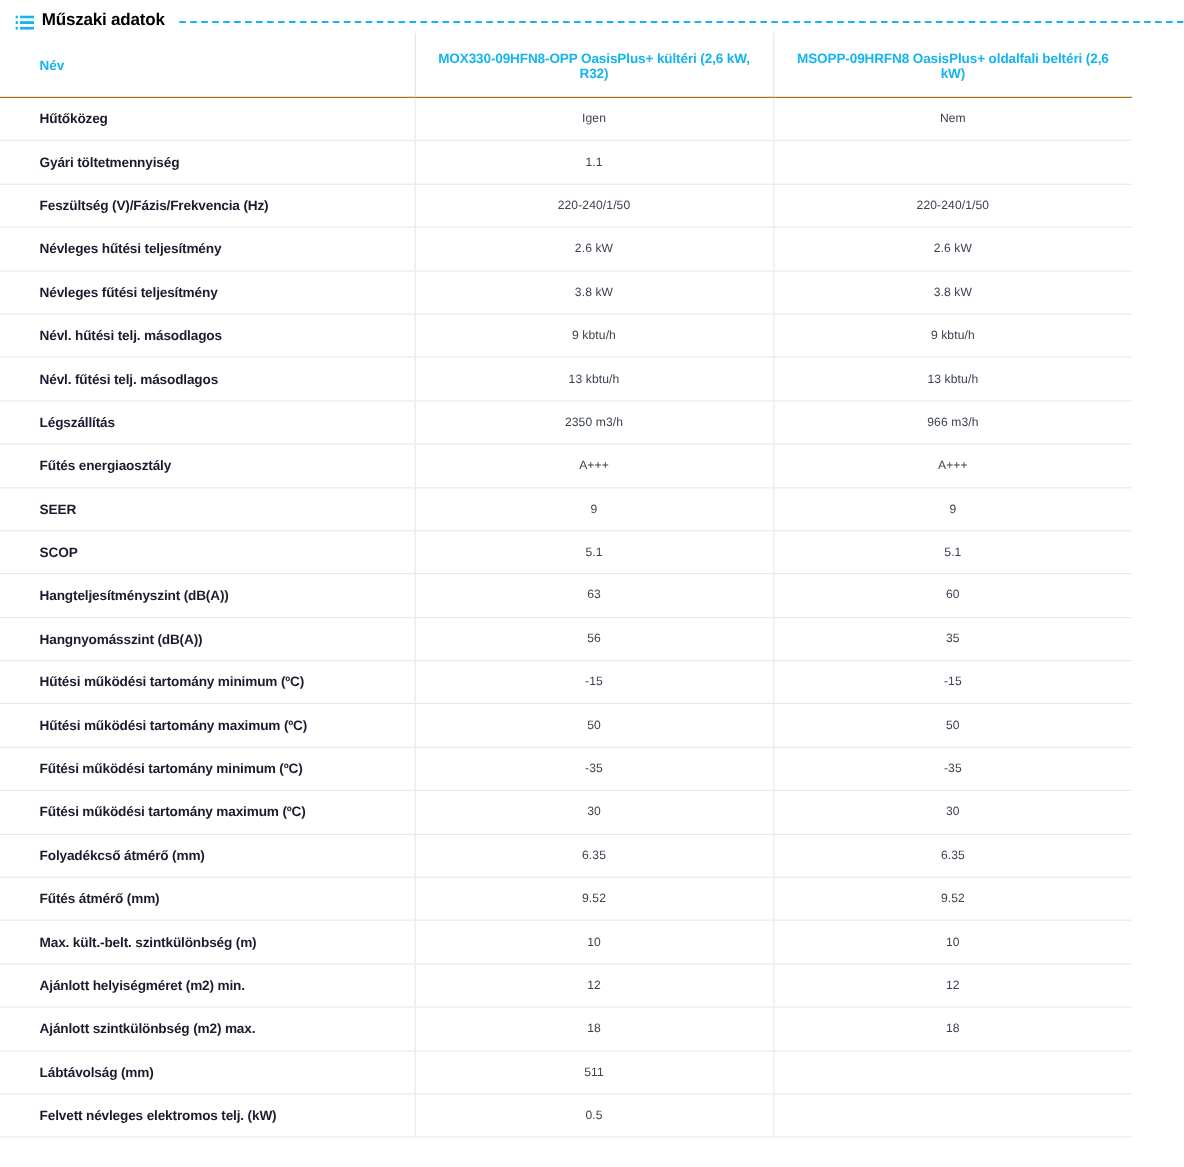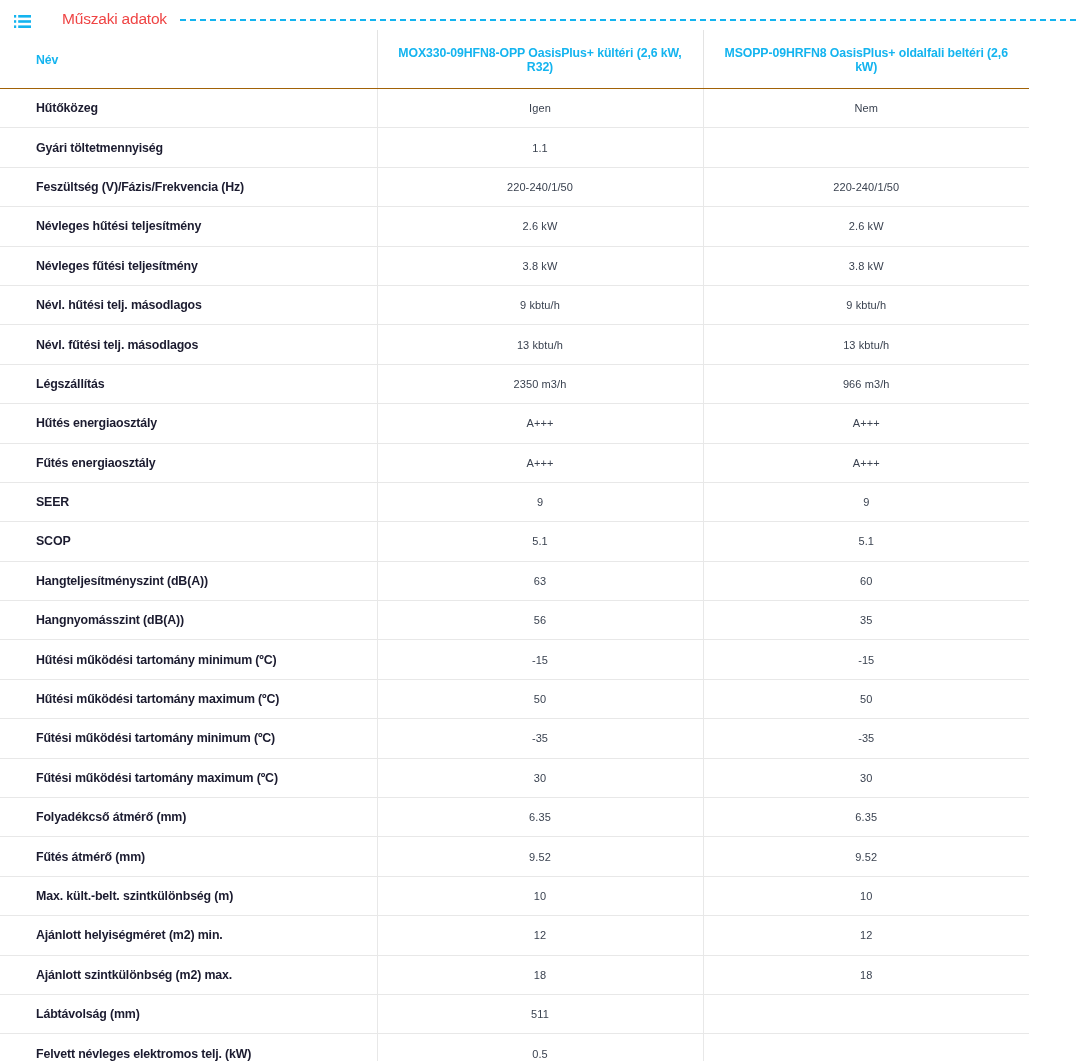--- a/index.html
+++ b/index.html
@@ -31,25 +31,24 @@
     width: 17px;
     height: 13px;
     flex: 0 0 auto;
     margin-right: 7px;
     position: relative;
     top: 1px;
   }
 
   .section-title {
     font-size: 15.5px;
-    font-weight: normal;
-    color: #ef4444;
+    font-weight: bold;
+    color: #000000;
     letter-spacing: -0.2px;
     white-space: nowrap;
-    margin-left: 24px;
   }
 
   .dashed-rule {
     flex: 1 1 auto;
     height: 0;
     border-top: 2px dashed #14b4ef;
     margin-left: 13px;
     margin-right: 0px;
     position: relative;
     top: 1px;
@@ -183,25 +182,20 @@
           <td class="cell-name">Névl. fűtési telj. másodlagos</td>
           <td class="cell-val">13 kbtu/h</td>
           <td class="cell-val">13 kbtu/h</td>
         </tr>
         <tr>
           <td class="cell-name">Légszállítás</td>
           <td class="cell-val">2350 m3/h</td>
           <td class="cell-val">966 m3/h</td>
         </tr>
         <tr>
-          <td class="cell-name">Hűtés energiaosztály</td>
-          <td class="cell-val">A+++</td>
-          <td class="cell-val">A+++</td>
-        </tr>
-        <tr>
           <td class="cell-name">Fűtés energiaosztály</td>
           <td class="cell-val">A+++</td>
           <td class="cell-val">A+++</td>
         </tr>
         <tr>
           <td class="cell-name">SEER</td>
           <td class="cell-val">9</td>
           <td class="cell-val">9</td>
         </tr>
         <tr>

